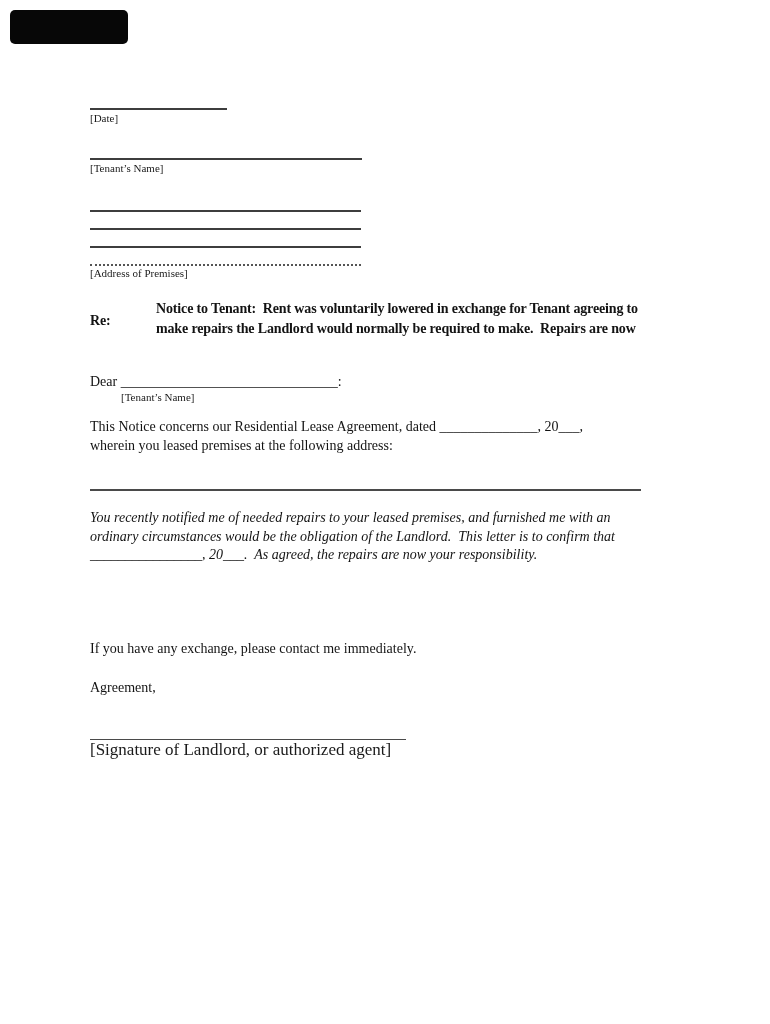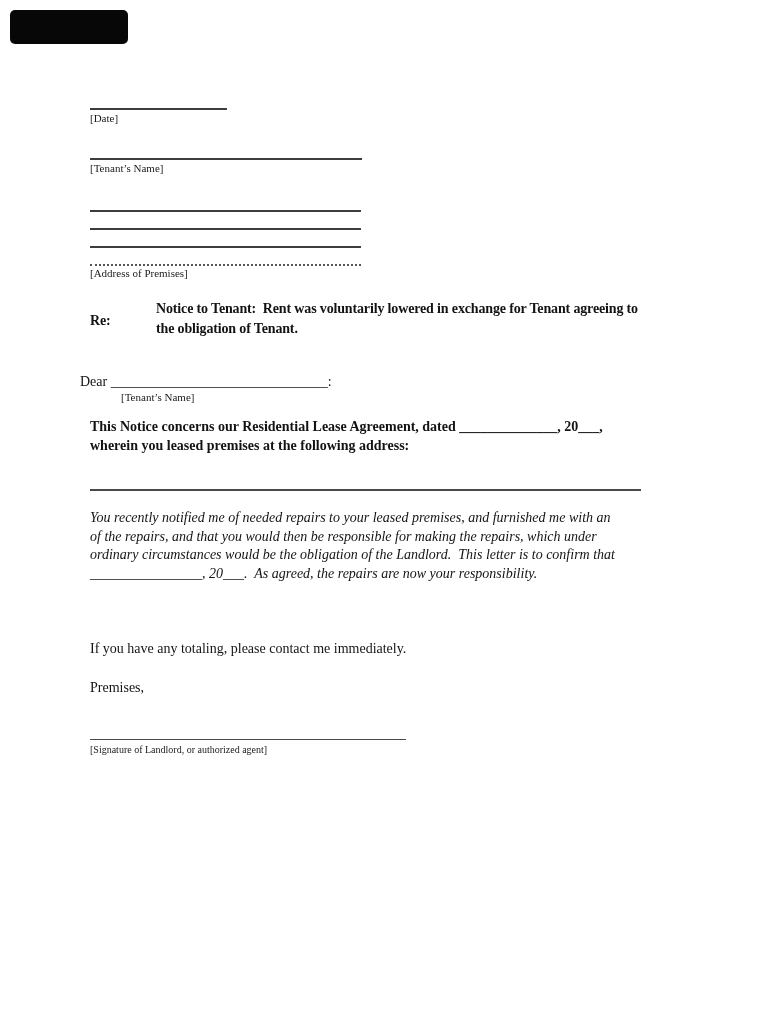--- a/index.html
+++ b/index.html
@@ -67,41 +67,40 @@
   <div class="rule" style="left:90px; top:210px; width:271px;"></div>
   <div class="rule" style="left:90px; top:228px; width:271px;"></div>
   <div class="rule" style="left:90px; top:245.5px; width:271px;"></div>
   <div class="rule-dotted" style="left:90px; top:263.5px; width:271px;"></div>
   <div class="lbl" style="left:90px; top:267px;">[Address of Premises]</div>
 
   <div class="abs re-block" style="left:90px; top:299px; width:600px;">
     <span class="abs txt" style="left:0; top:0;margin-top:12px;">Re:</span>
     <div class="abs stack" style="left:44px; top:0;margin-left:22px;">
       <span class="ln txt">Notice to Tenant:  Rent was voluntarily lowered in exchange for Tenant agreeing to</span>
-      <span class="ln txt">the obligation of Tenant.</span>
+      <span class="ln txt">make repairs the Landlord would normally be required to make.  Repairs are now</span>
     </div>
   </div>
 
-  <div class="abs txt" style="left:80px; top:373px;">Dear _______________________________:</div>
+  <div class="abs txt" style="left:90px; top:373px;">Dear _______________________________:</div>
   <div class="lbl" style="left:121px; top:391px;">[Tenant’s Name]</div>
 
-  <div class="abs stack" style="left:90px; top:418px;font-weight:bold;">
+  <div class="abs stack" style="left:90px; top:418px;">
     <span class="ln txt">This Notice concerns our Residential Lease Agreement, dated ______________, 20___,</span>
     <span class="ln txt">wherein you leased premises at the following address:</span>
   </div>
 
   <div class="rule-thin" style="left:90px; top:489px; width:591px; border-top-width:2px;"></div>
 
   <div class="abs stack" style="left:90px; top:509px;font-style:italic;">
     <span class="ln txt">You recently notified me of needed repairs to your leased premises, and furnished me with an</span>
-    <span class="ln txt">of the repairs, and that you would then be responsible for making the repairs, which under</span>
     <span class="ln txt">ordinary circumstances would be the obligation of the Landlord.  This letter is to confirm that</span>
     <span class="ln txt">________________, 20___.  As agreed, the repairs are now your responsibility.</span>
   </div>
 
-  <div class="abs txt" style="left:90px; top:640px;">If you have any totaling, please contact me immediately.</div>
+  <div class="abs txt" style="left:90px; top:640px;">If you have any exchange, please contact me immediately.</div>
 
-  <div class="abs txt" style="left:90px; top:679px;">Premises,</div>
+  <div class="abs txt" style="left:90px; top:679px;">Agreement,</div>
 
   <div class="rule-thin" style="left:90px; top:739px; width:316px;"></div>
-  <div class="lbl" style="left:90px; top:743px; font-size:10px;">[Signature of Landlord, or authorized agent]</div>
+  <div class="lbl" style="left:90px; top:743px; font-size:17px;">[Signature of Landlord, or authorized agent]</div>
 
 </div>
 
 </body></html>

